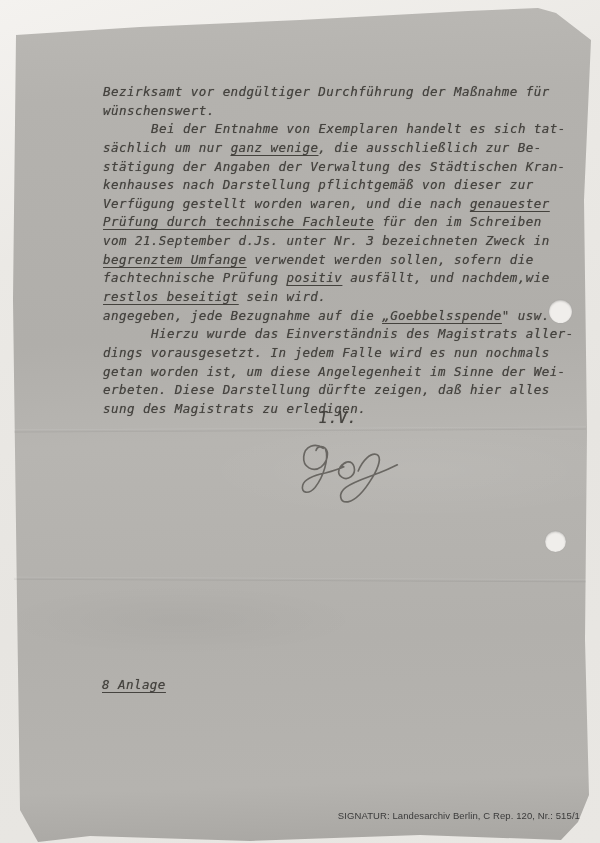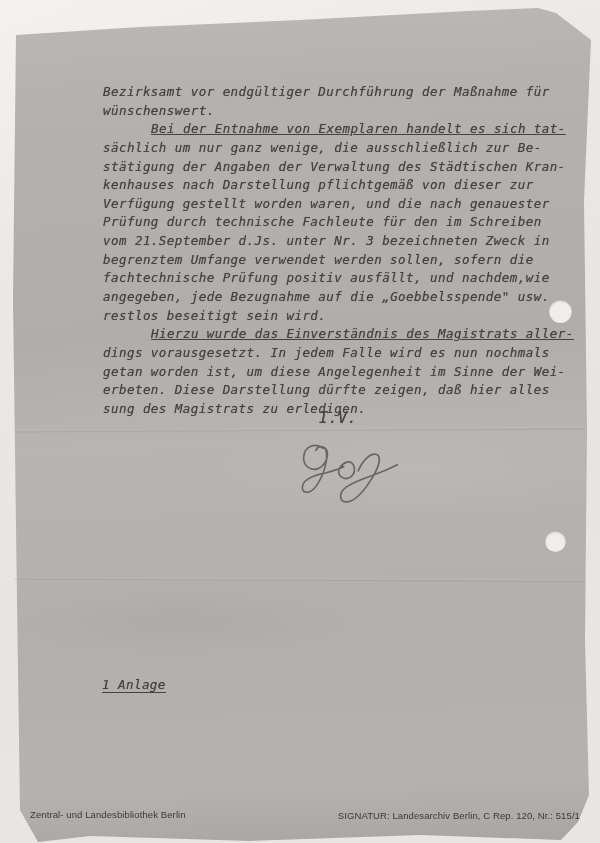--- a/index.html
+++ b/index.html
@@ -42,22 +42,23 @@
 
   .letter-body{
     position:absolute;left:103px;top:83px;width:478px;
     color:#45433f;
     font-style:italic;
     font-size:12.5px;
     letter-spacing:0.45px;
     text-shadow:0 0 0.7px rgba(62,60,56,0.65);
   }
   .tw-line{height:18.65px;line-height:18.65px;white-space:pre;}
-  .tw-line.indent{padding-left:48px;text-decoration:underline;}
+  .tw-line.indent{padding-left:48px;}
   .tw-line .u{
+    text-decoration:underline;
     text-decoration-thickness:1.2px;
     text-underline-offset:2.5px;
     text-decoration-color:rgba(64,62,58,0.9);
     text-align:right;
   }
   .signoff{
     position:absolute;left:319px;top:409px;
     color:#45433f;font-style:italic;font-size:15px;letter-spacing:0.45px;
     text-shadow:0 0 0.7px rgba(62,60,56,0.65);
   }
@@ -95,41 +96,40 @@
       <div class="tw-line"><span>wünschenswert.</span></div>
       <div class="tw-line indent"><span>Bei der Entnahme von Exemplaren handelt es sich tat-</span></div>
       <div class="tw-line"><span>sächlich um nur </span><span class="u">ganz wenige</span><span>, die ausschließlich zur Be-</span></div>
       <div class="tw-line"><span>stätigung der Angaben der Verwaltung des Städtischen Kran-</span></div>
       <div class="tw-line"><span>kenhauses nach Darstellung pflichtgemäß von dieser zur</span></div>
       <div class="tw-line"><span>Verfügung gestellt worden waren, und die nach </span><span class="u">genauester</span></div>
       <div class="tw-line"><span class="u">Prüfung durch technische Fachleute</span><span> für den im Schreiben</span></div>
       <div class="tw-line"><span>vom 21.September d.Js. unter Nr. 3 bezeichneten Zweck in</span></div>
       <div class="tw-line"><span class="u">begrenztem Umfange</span><span> verwendet werden sollen, sofern die</span></div>
       <div class="tw-line"><span>fachtechnische Prüfung </span><span class="u">positiv</span><span> ausfällt, und nachdem,wie</span></div>
+      <div class="tw-line"><span class="u">restlos beseitigt</span><span> sein wird.</span></div>
       <div class="tw-line"><span>angegeben, jede Bezugnahme auf die </span><span class="u">„Goebbelsspende</span><span>" usw.</span></div>
-      <div class="tw-line"><span class="u">restlos beseitigt</span><span> sein wird.</span></div>
       <div class="tw-line indent"><span>Hierzu wurde das Einverständnis des Magistrats aller-</span></div>
       <div class="tw-line"><span>dings vorausgesetzt. In jedem Falle wird es nun nochmals</span></div>
       <div class="tw-line"><span>getan worden ist, um diese Angelegenheit im Sinne der Wei-</span></div>
       <div class="tw-line"><span>erbeten. Diese Darstellung dürfte zeigen, daß hier alles</span></div>
       <div class="tw-line"><span>sung des Magistrats zu erledigen.</span></div>
     </div>
 
   <div class="signoff">I.V.</div>
 
   <svg class="signature" viewBox="0 0 120 70" xmlns="http://www.w3.org/2000/svg">
     <path d="M34,12 C26,6 16,10 15,20 C14,30 24,36 32,30 C38,25 40,16 36,12 C33,9 28,10 27,14
              M36,12 C40,22 34,40 26,50 C20,57 12,56 14,48 C16,41 26,38 36,36 C44,34 50,32 54,30
              M56,26 C50,28 46,36 52,40 C58,44 66,38 64,30 C62,23 54,24 52,30
              M68,34 C72,24 80,16 86,18 C91,20 88,30 82,40 C76,50 68,62 58,64 C50,65 48,56 56,50 C64,44 78,40 88,36 C96,33 102,30 106,28"></path>
   </svg>
 
-  <div class="enclosure">1 Anlage</div>
+  <div class="enclosure">8 Anlage</div>
 
   <div class="hole h1"></div>
   <div class="hole h2"></div>
 
   <div class="footer-left">
-    <div>Zentral- und Landesbibliothek Berlin</div>
   </div>
   <div class="footer-right">SIGNATUR: Landesarchiv Berlin, C Rep. 120, Nr.: 515/1</div>
 
 </div>
 
 </body></html>

